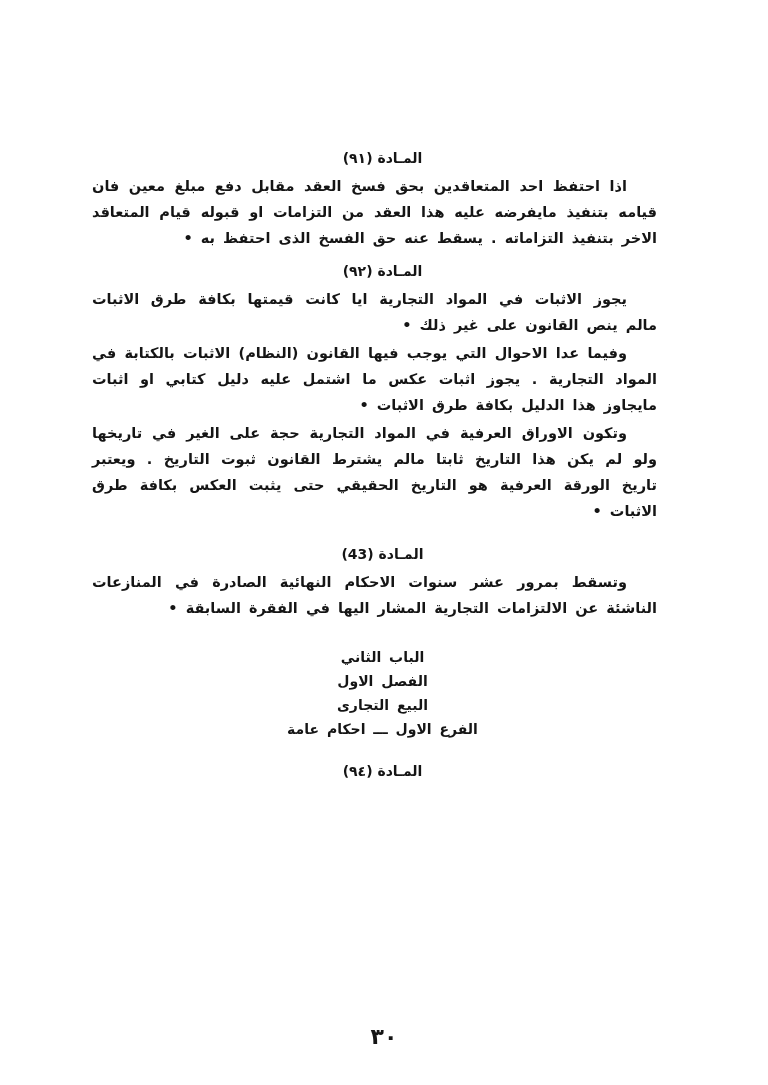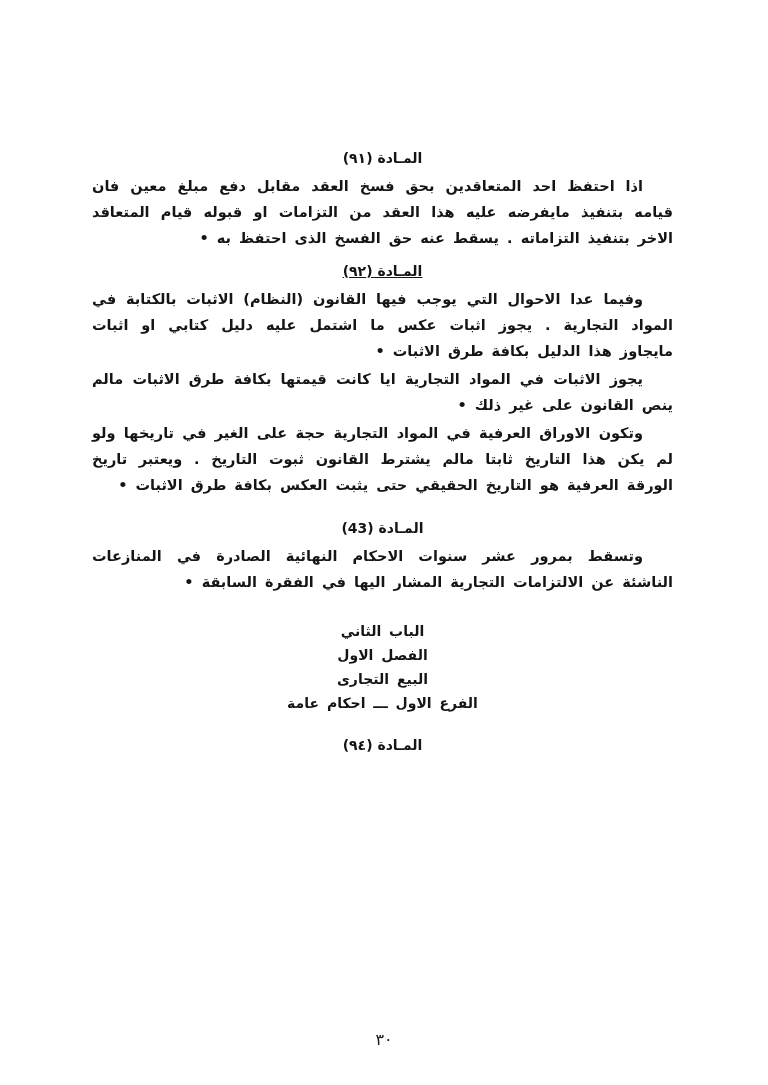--- a/index.html
+++ b/index.html
@@ -25,24 +25,24 @@
     right: 95px;
     left: 92px;
   }
   .article-heading {
     text-align: center;
     font-size: 14px;
     letter-spacing: 0;
     margin: 0 0 7px 0;
     font-weight: bold;
   }
-  .article-heading.gap-sm { margin-top: 12px; text-decoration: underline; }
+  .article-heading.gap-sm { margin-top: 12px; }
   .article-heading.gap-lg { margin-top: 22px; }
   .para {
-    margin: 0 0 2px 0;
+    margin: 0 16px 2px 0;
     font-size: 14.5px;
     line-height: 26px;
     text-align: justify;
     text-indent: 30px;
     word-spacing: 3px;
   }
   .section-titles {
     margin-top: 24px;
     text-align: center;
   }
@@ -50,36 +50,36 @@
     font-size: 14px;
     line-height: 24px;
     word-spacing: 3px;
   }
   .page-number {
     position: absolute;
     bottom: 36px;
     left: 0;
     right: 0;
     text-align: center;
-    font-size: 16px;
-    font-weight: normal;
+    font-size: 22px;
+    font-weight: bold;
   }
 </style>
 </head>
 <body>
 
 <div class="page">
   <div class="content">
 
     <h3 class="article-heading">المـادة (٩١)</h3>
     <p class="para">اذا احتفظ احد المتعاقدين بحق فسخ العقد مقابل دفع مبلغ معين فان قيامه بتنفيذ مايفرضه عليه هذا العقد من التزامات او قبوله قيام المتعاقد الاخر بتنفيذ التزاماته . يسقط عنه حق الفسخ الذى احتفظ به •</p>
 
     <h3 class="article-heading gap-sm">المـادة (٩٢)</h3>
+    <p class="para">يجوز الاثبات في المواد التجارية ايا كانت قيمتها بكافة طرق الاثبات مالم ينص القانون على غير ذلك •</p>
     <p class="para">وفيما عدا الاحوال التي يوجب فيها القانون (النظام) الاثبات بالكتابة في المواد التجارية . يجوز اثبات عكس ما اشتمل عليه دليل كتابي او اثبات مايجاوز هذا الدليل بكافة طرق الاثبات •</p>
-    <p class="para">يجوز الاثبات في المواد التجارية ايا كانت قيمتها بكافة طرق الاثبات مالم ينص القانون على غير ذلك •</p>
     <p class="para">وتكون الاوراق العرفية في المواد التجارية حجة على الغير في تاريخها ولو لم يكن هذا التاريخ ثابتا مالم يشترط القانون ثبوت التاريخ . ويعتبر تاريخ الورقة العرفية هو التاريخ الحقيقي حتى يثبت العكس بكافة طرق الاثبات •</p>
 
     <h3 class="article-heading gap-lg">المـادة (43)</h3>
     <p class="para">وتسقط بمرور عشر سنوات الاحكام النهائية الصادرة في المنازعات الناشئة عن الالتزامات التجارية المشار اليها في الفقرة السابقة •</p>
 
     <div class="section-titles">
       <div class="section-line">الباب الثاني</div>
       <div class="section-line">الفصل الاول</div>
       <div class="section-line">البيع التجارى</div>
       <div class="section-line">الفرع الاول ـــ احكام عامة</div>

